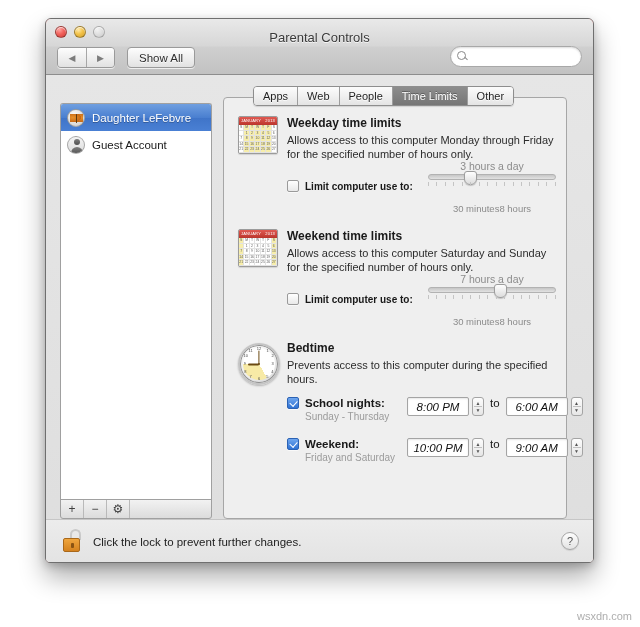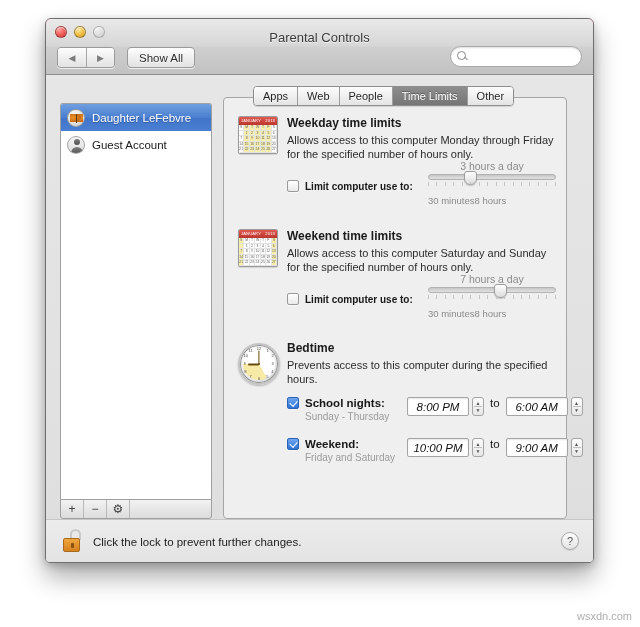--- a/index.html
+++ b/index.html
@@ -320,22 +320,22 @@
     border:1px solid #9d9d9d;
     border-radius:3px 3px 6px 6px;
     box-shadow:0 1px 1px rgba(0,0,0,0.18);
   }
   .slider-ticks {
     position:relative; height:5px; margin-top:2px;
     display:flex; justify-content:space-between;
   }
   .slider-ticks span { width:1px; height:4px; background:#c4c4c4; display:block; }
   .slider-ends {
-    display:flex; justify-content:flex-start;
-    font-size:9.5px; color:#8b8b8b; margin-top:8px;
+    display:flex; justify-content:center;
+    font-size:9.5px; color:#8b8b8b; margin-top:16px;
   }
 
   
   .bed-row { position:absolute; left:63px; display:flex; align-items:flex-start; }
   .bed-left { width:120px; }
   .bed-main { display:flex; align-items:center; gap:6px; }
   .bed-label { font-size:11.5px; color:#181818; font-weight:bold; }
   .bed-sub { font-size:10px; color:#9b9b9b; margin-top:2px; margin-left:18px; }
 
   .timefield {

